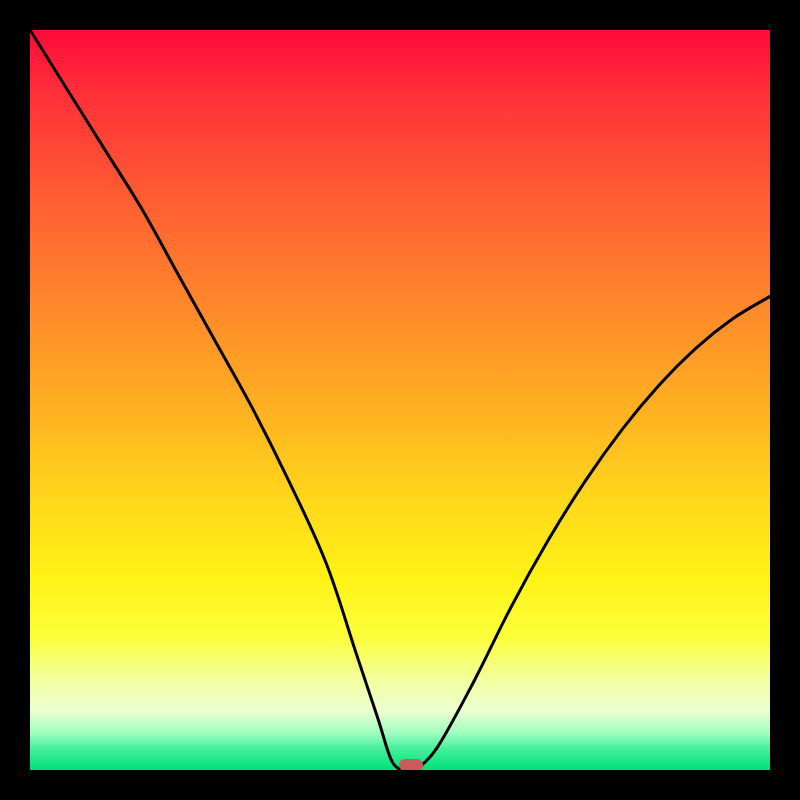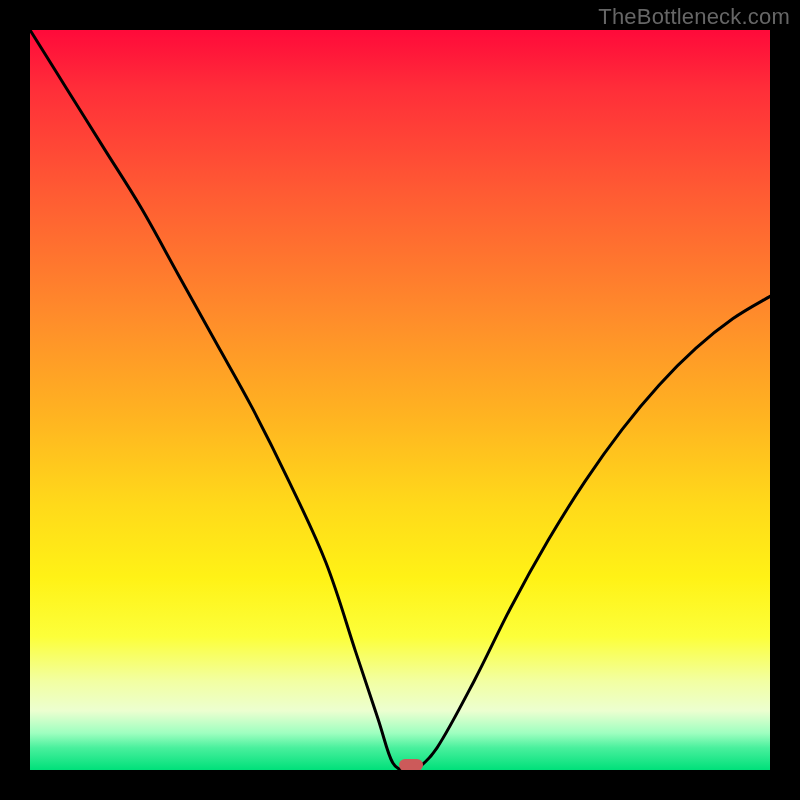--- a/index.html
+++ b/index.html
@@ -68,21 +68,20 @@
     border-radius: 6px;
     background: #cc5a5a;
     transform: translate(-50%, -50%);
   }
 </style>
 </head>
 <body>
 
 <div class="frame">
 
-  <div class="watermark">TheBottleneck.com</div>
 
   <div class="plot-area">
     <div class="gradient"></div>
 
     <svg class="curve" viewBox="0 0 740 740" preserveAspectRatio="none">
       <path id="curve-path" fill="none" stroke="#000" stroke-width="3" stroke-linejoin="round" stroke-linecap="round" d="M 0,0 C 6.66,10.655999999999988 23.68,37.887999999999934 37,59.19999999999993 C 50.32,80.51199999999993 60.68,97.08799999999997 74,118.39999999999998 C 87.32,139.712 97.68,154.95600000000002 111,177.60000000000002 C 124.32,200.24400000000003 134.68,220.224 148,244.2 C 161.32,268.176 171.68,286.824 185,310.8 C 198.32,334.776 208.68,352.09200000000004 222,377.40000000000003 C 235.32,402.708 245.68,423.428 259,451.4 C 272.32,479.37199999999996 284.012,502.16399999999993 296,532.8 C 307.988,563.4359999999999 316.276,593.628 325.6,621.6 C 334.92400000000004,649.572 341.14,668.22 347.79999999999995,688.2 C 354.4599999999999,708.1800000000001 357.27199999999993,723.2760000000001 362.59999999999997,732.6 C 367.928,741.924 373.40400000000005,738.668 377.40000000000003,740 C 381.396,741.332 379.472,743.996 384.8,740 C 390.12800000000004,736.004 396.34400000000005,733.784 407.00000000000006,717.8 C 417.65600000000006,701.8159999999999 430.68,676.508 444,651.2 C 457.32,625.892 467.68,602.508 481,577.2 C 494.32,551.892 504.68,533.244 518,510.6 C 531.32,487.956 541.68,471.38 555,451.4 C 568.32,431.41999999999996 578.68,416.91599999999994 592,399.59999999999997 C 605.32,382.284 615.68,369.852 629,355.2 C 642.32,340.548 652.68,330.18800000000005 666,318.20000000000005 C 679.32,306.21200000000005 689.68,297.92400000000004 703,288.6 C 716.32,279.276 733.34,270.39599999999996 740,266.4"></path>
     </svg>
 
     <div id="marker" class="marker" style="left: 381.1px; top: 735px; background: rgb(204, 90, 90);"></div>
   </div>

